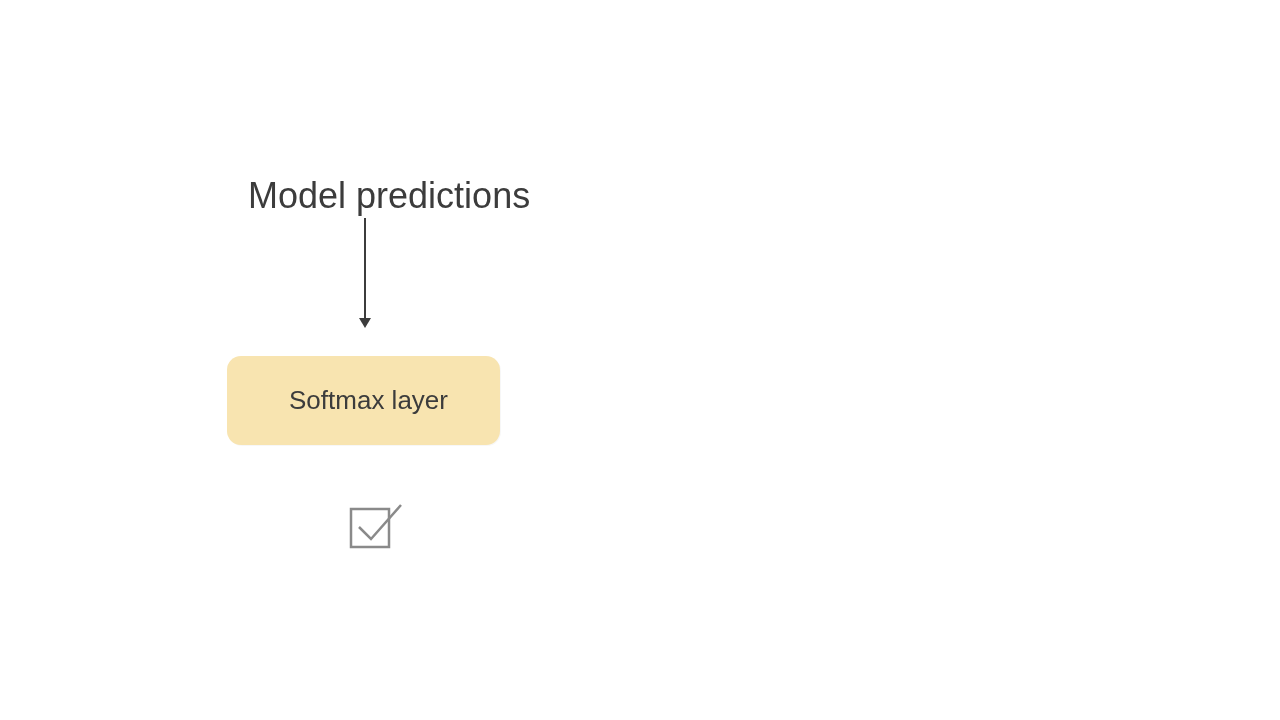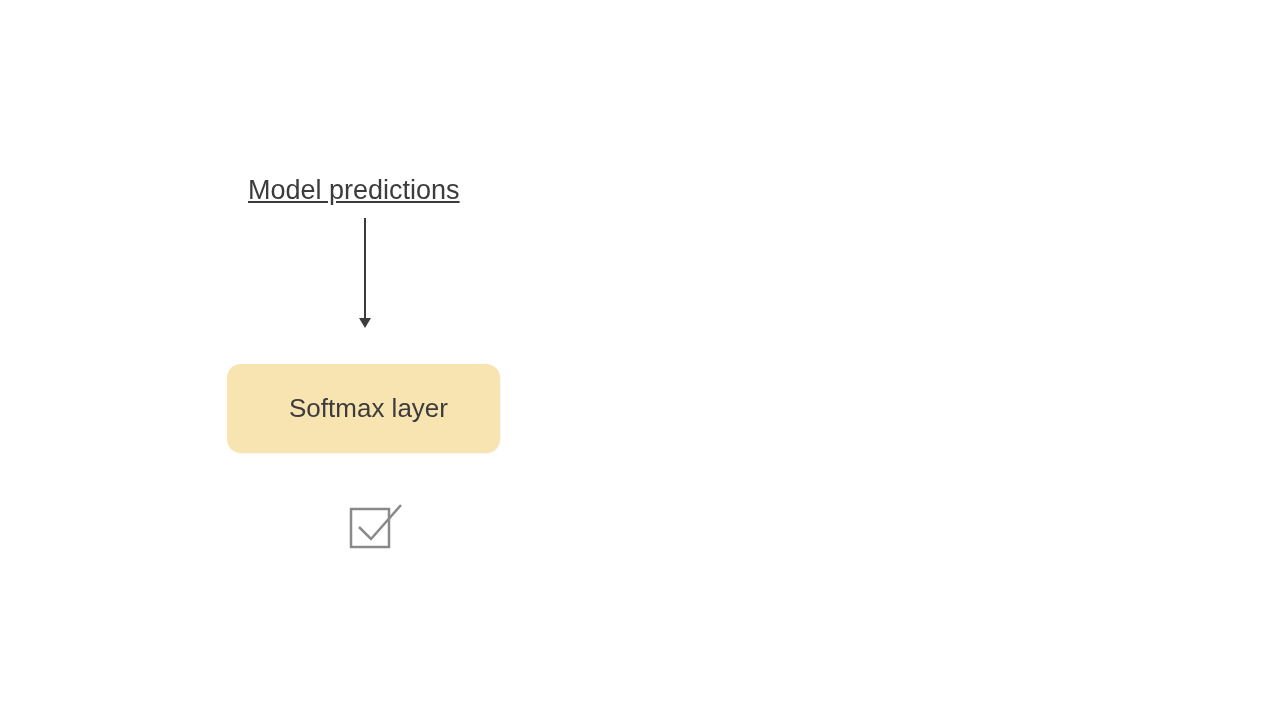--- a/index.html
+++ b/index.html
@@ -19,25 +19,24 @@
       position: absolute;
       left: 0;
       top: 0;
       width: 100%;
       height: 100%;
     }
     .top-label {
       position: absolute;
       left: 248px;
       top: 175px;
-      font-size: 27px;
+      font-size: 36px;
       font-weight: 400;
       color: #3c3c3c;
       letter-spacing: 0px;
-      text-decoration: underline;
     }
     .arrow-down {
       position: absolute;
       left: 364px;
       top: 218px;
       width: 2px;
       height: 110px;
     }
     .arrow-line {
       position: absolute;
@@ -53,21 +52,21 @@
       bottom: 0;
       width: 0;
       height: 0;
       border-left: 6px solid transparent;
       border-right: 6px solid transparent;
       border-top: 10px solid #3c3c3c;
     }
     .softmax-box {
       position: absolute;
       left: 227px;
-      top: 364px;
+      top: 356px;
       width: 273px;
       height: 89px;
       background: #f8e4b0;
       border-radius: 14px;
       display: flex;
       align-items: center;
       justify-content: center;
       box-shadow: 1px 1px 0 rgba(0,0,0,0.03);
     }
     .softmax-label {

